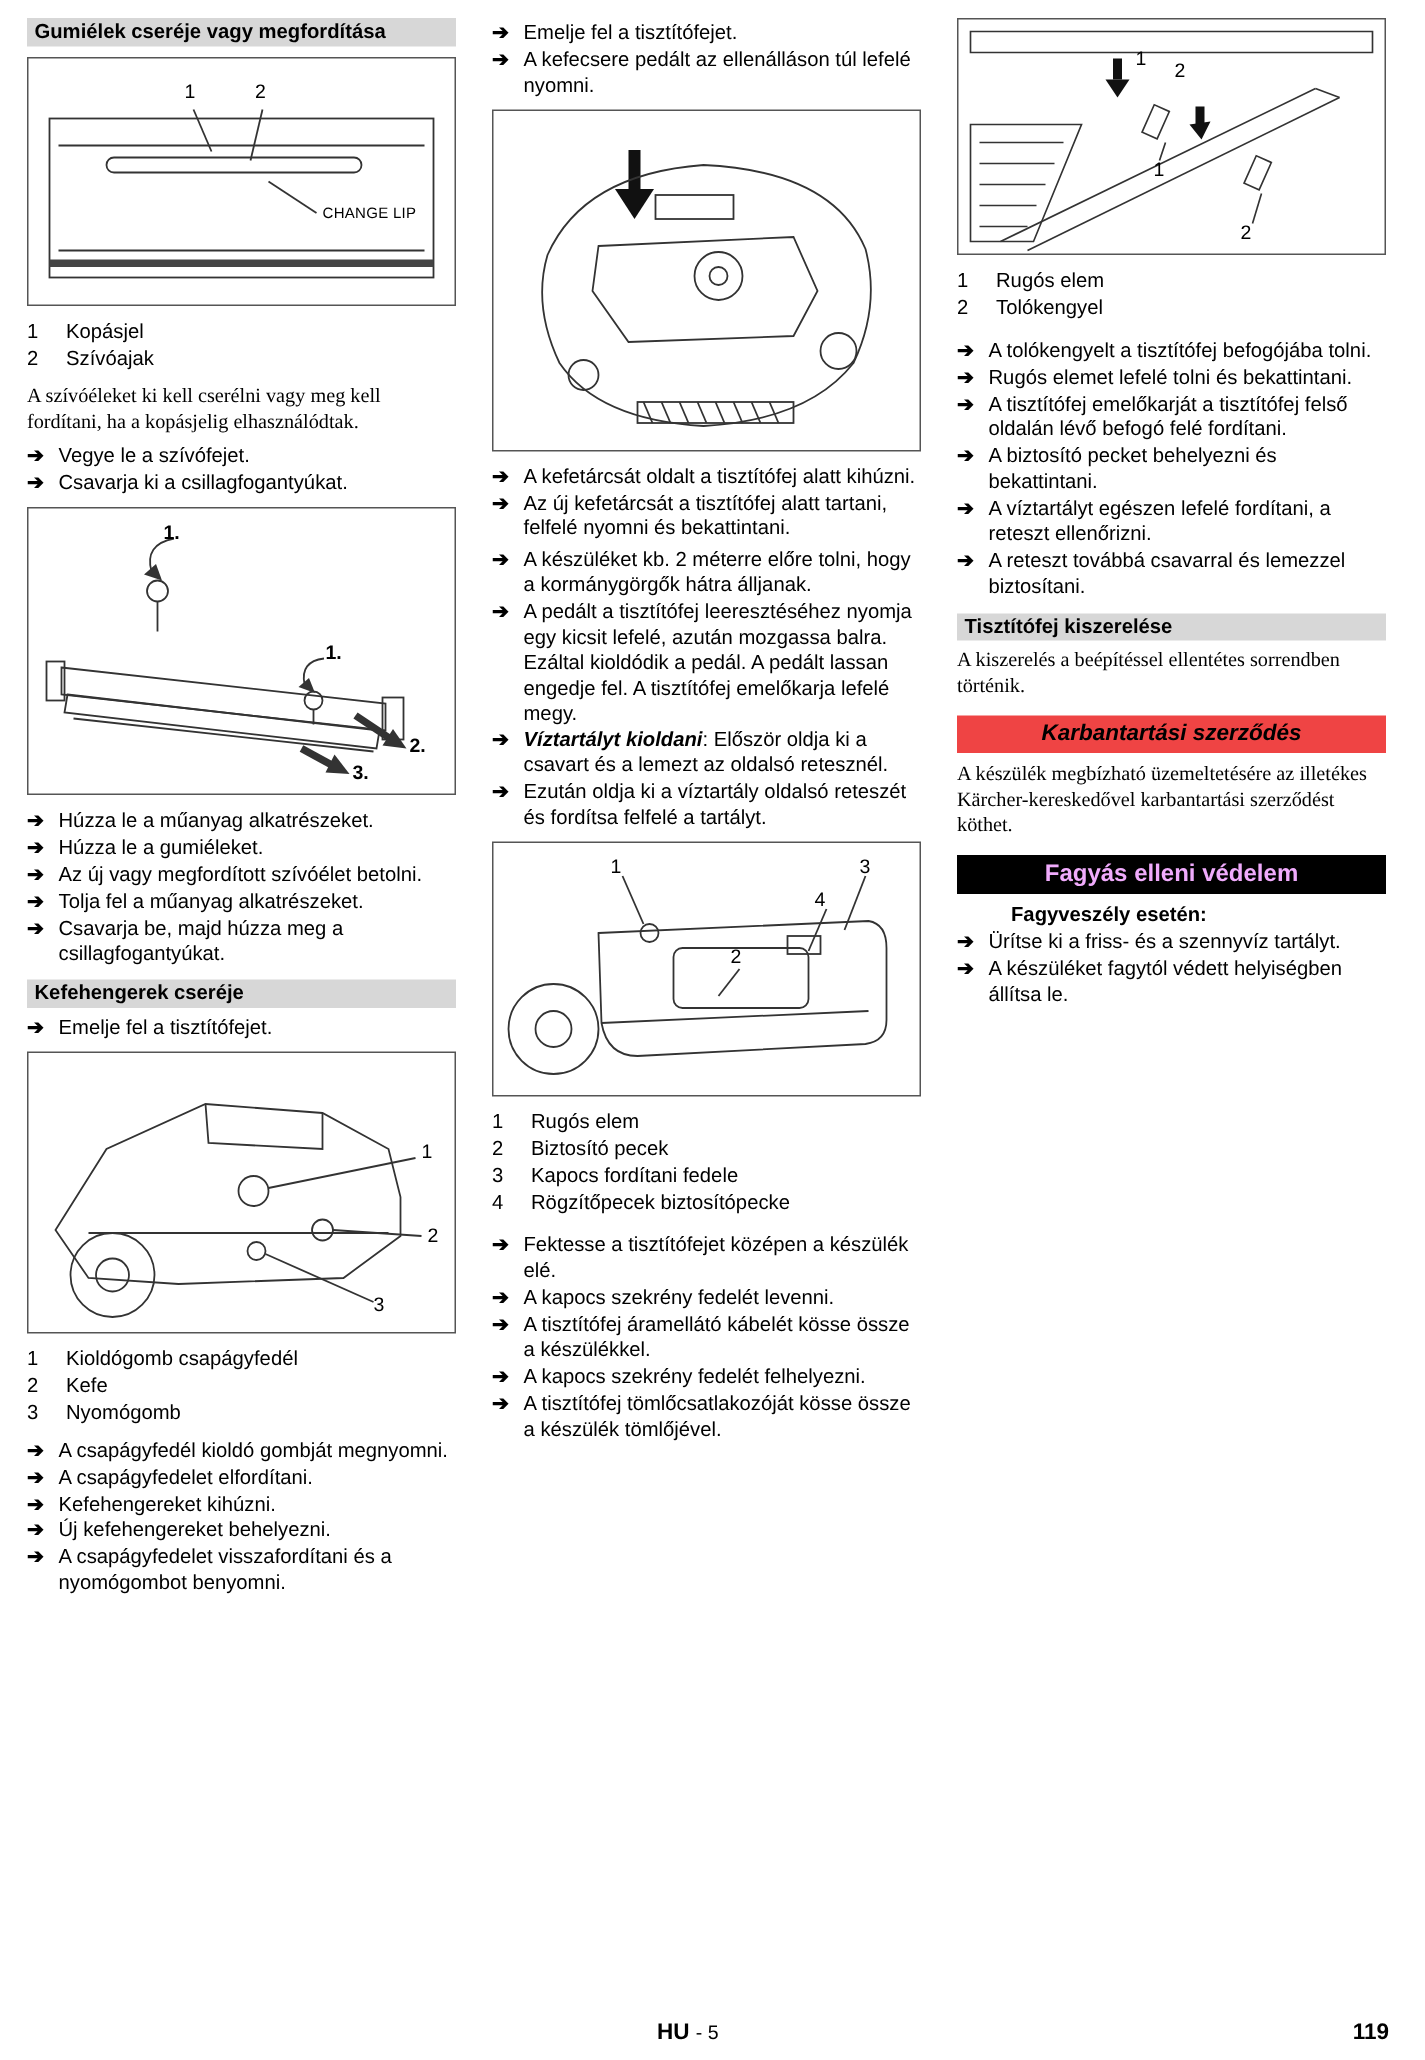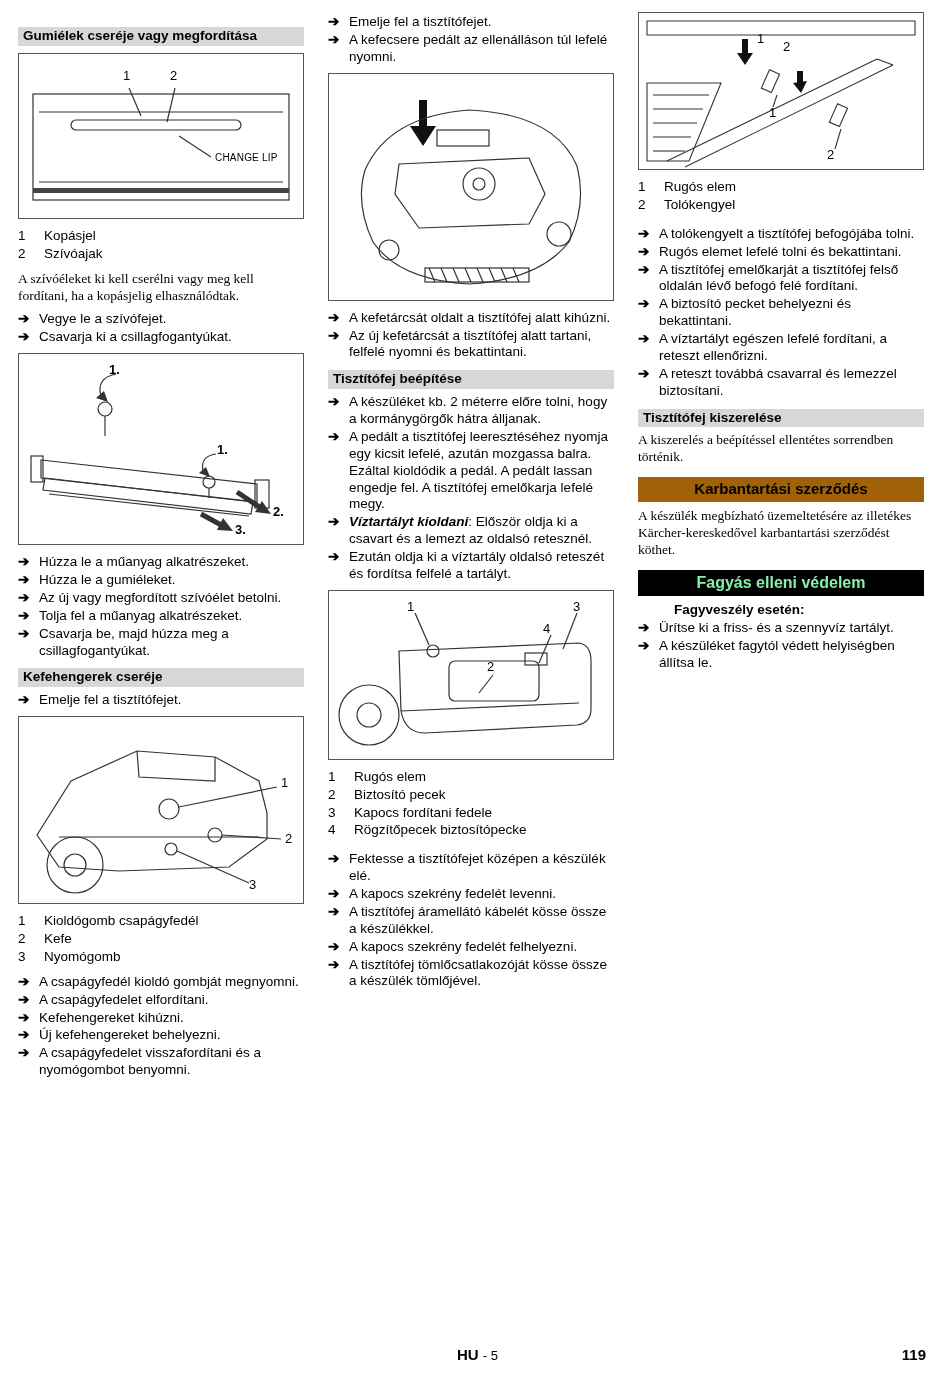--- a/index.html
+++ b/index.html
@@ -6,23 +6,23 @@
   html,body { background:#fff; }
   body {
     width:950px; height:1373px; position:relative;
     font-family:"Liberation Sans", sans-serif;
     font-size:13.5px; line-height:1.25; color:#000;
   }
   .page { display:flex; gap:24px; padding:12px 20px 0 18px; }
   .col { width:286px; flex:0 0 286px; }
 
   .sec-h { background:#d7d7d7; font-weight:bold; padding:1px 5px; margin:9px 0 5px; }
-  .col > .sec-h:first-child { margin-top:15px; }
-  .sec-h-big { background:#a16207; font-weight:bold; text-align:center; font-size:15px; padding:3px 4px; margin:11px 0 6px; }
-  .sec-h-inv { background:#000; color:#86efac; font-weight:bold; text-align:center; font-size:16px; padding:3px 4px; margin:11px 0 6px; }
+  .col > .sec-h:first-child { margin-top:0; }
+  .sec-h-big { background:#ef4444; font-weight:bold; text-align:center; font-size:15px; padding:3px 4px; margin:11px 0 6px;font-style:italic; }
+  .sec-h-inv { background:#000; color:#f0abfc; font-weight:bold; text-align:center; font-size:16px; padding:3px 4px; margin:11px 0 6px; }
 
   .fig { position:relative; border:1px solid #555; margin:7px 0 9px; background:#fff; }
   .fig svg { display:block; }
   .fig-label { position:absolute; font-size:13px; }
   .fig-label.b { font-weight:bold; }
   .fig-caption { position:absolute; font-size:10px; letter-spacing:.2px; }
 
   .numlist { margin:3px 0 8px; }
   .numrow { display:flex; margin:1px 0; }
   .numrow .n { flex:0 0 26px; }
@@ -31,21 +31,21 @@
   .steps { margin:2px 0 4px; }
   .step { display:flex; margin:1px 0; }
   .step .arr { flex:0 0 21px; font-weight:bold; }
   .step .txt { flex:1; }
 
   .para { margin:5px 0 7px;font-family:Liberation Serif, serif; }
   .bold { font-weight:bold;font-style:italic; }
   .bold-line { font-weight:bold; margin:2px 0;padding-left:36px; }
 
   .footer { position:absolute; left:0; bottom:8px; width:100%; height:20px; }
-  .footer .center { position:absolute; left:457px; bottom:0; font-weight:bold; font-size:15px;text-align:center; }
+  .footer .center { position:absolute; left:438px; bottom:0; font-weight:bold; font-size:15px;text-align:center; }
   .footer .marker { font-weight:normal; font-size:13px; }
   .footer .pagenum { position:absolute; right:24px; bottom:0; font-weight:bold; font-size:15px; }
 </style>
 </head>
 <body>
 
 <div class="page">
 
   <div class="col">
 
@@ -257,21 +257,20 @@
       <div class="step">
         <span class="arr">➔</span>
         <span class="txt">A kefetárcsát oldalt a tisztítófej alatt kihúzni.</span>
       </div>
       <div class="step">
         <span class="arr">➔</span>
         <span class="txt">Az új kefetárcsát a tisztítófej alatt tartani, felfelé nyomni és bekattintani.</span>
       </div>
     </div>
 
-    <div class="sec-h">Tisztítófej beépítése</div>
 
     <div class="steps">
       <div class="step">
         <span class="arr">➔</span>
         <span class="txt">A készüléket kb. 2 méterre előre tolni, hogy a kormánygörgők hátra álljanak.</span>
       </div>
       <div class="step">
         <span class="arr">➔</span>
         <span class="txt">A pedált a tisztítófej leeresztéséhez nyomja egy kicsit lefelé, azután mozgassa balra. Ezáltal kioldódik a pedál. A pedált lassan engedje fel. A tisztítófej emelőkarja lefelé megy.</span>
       </div>

